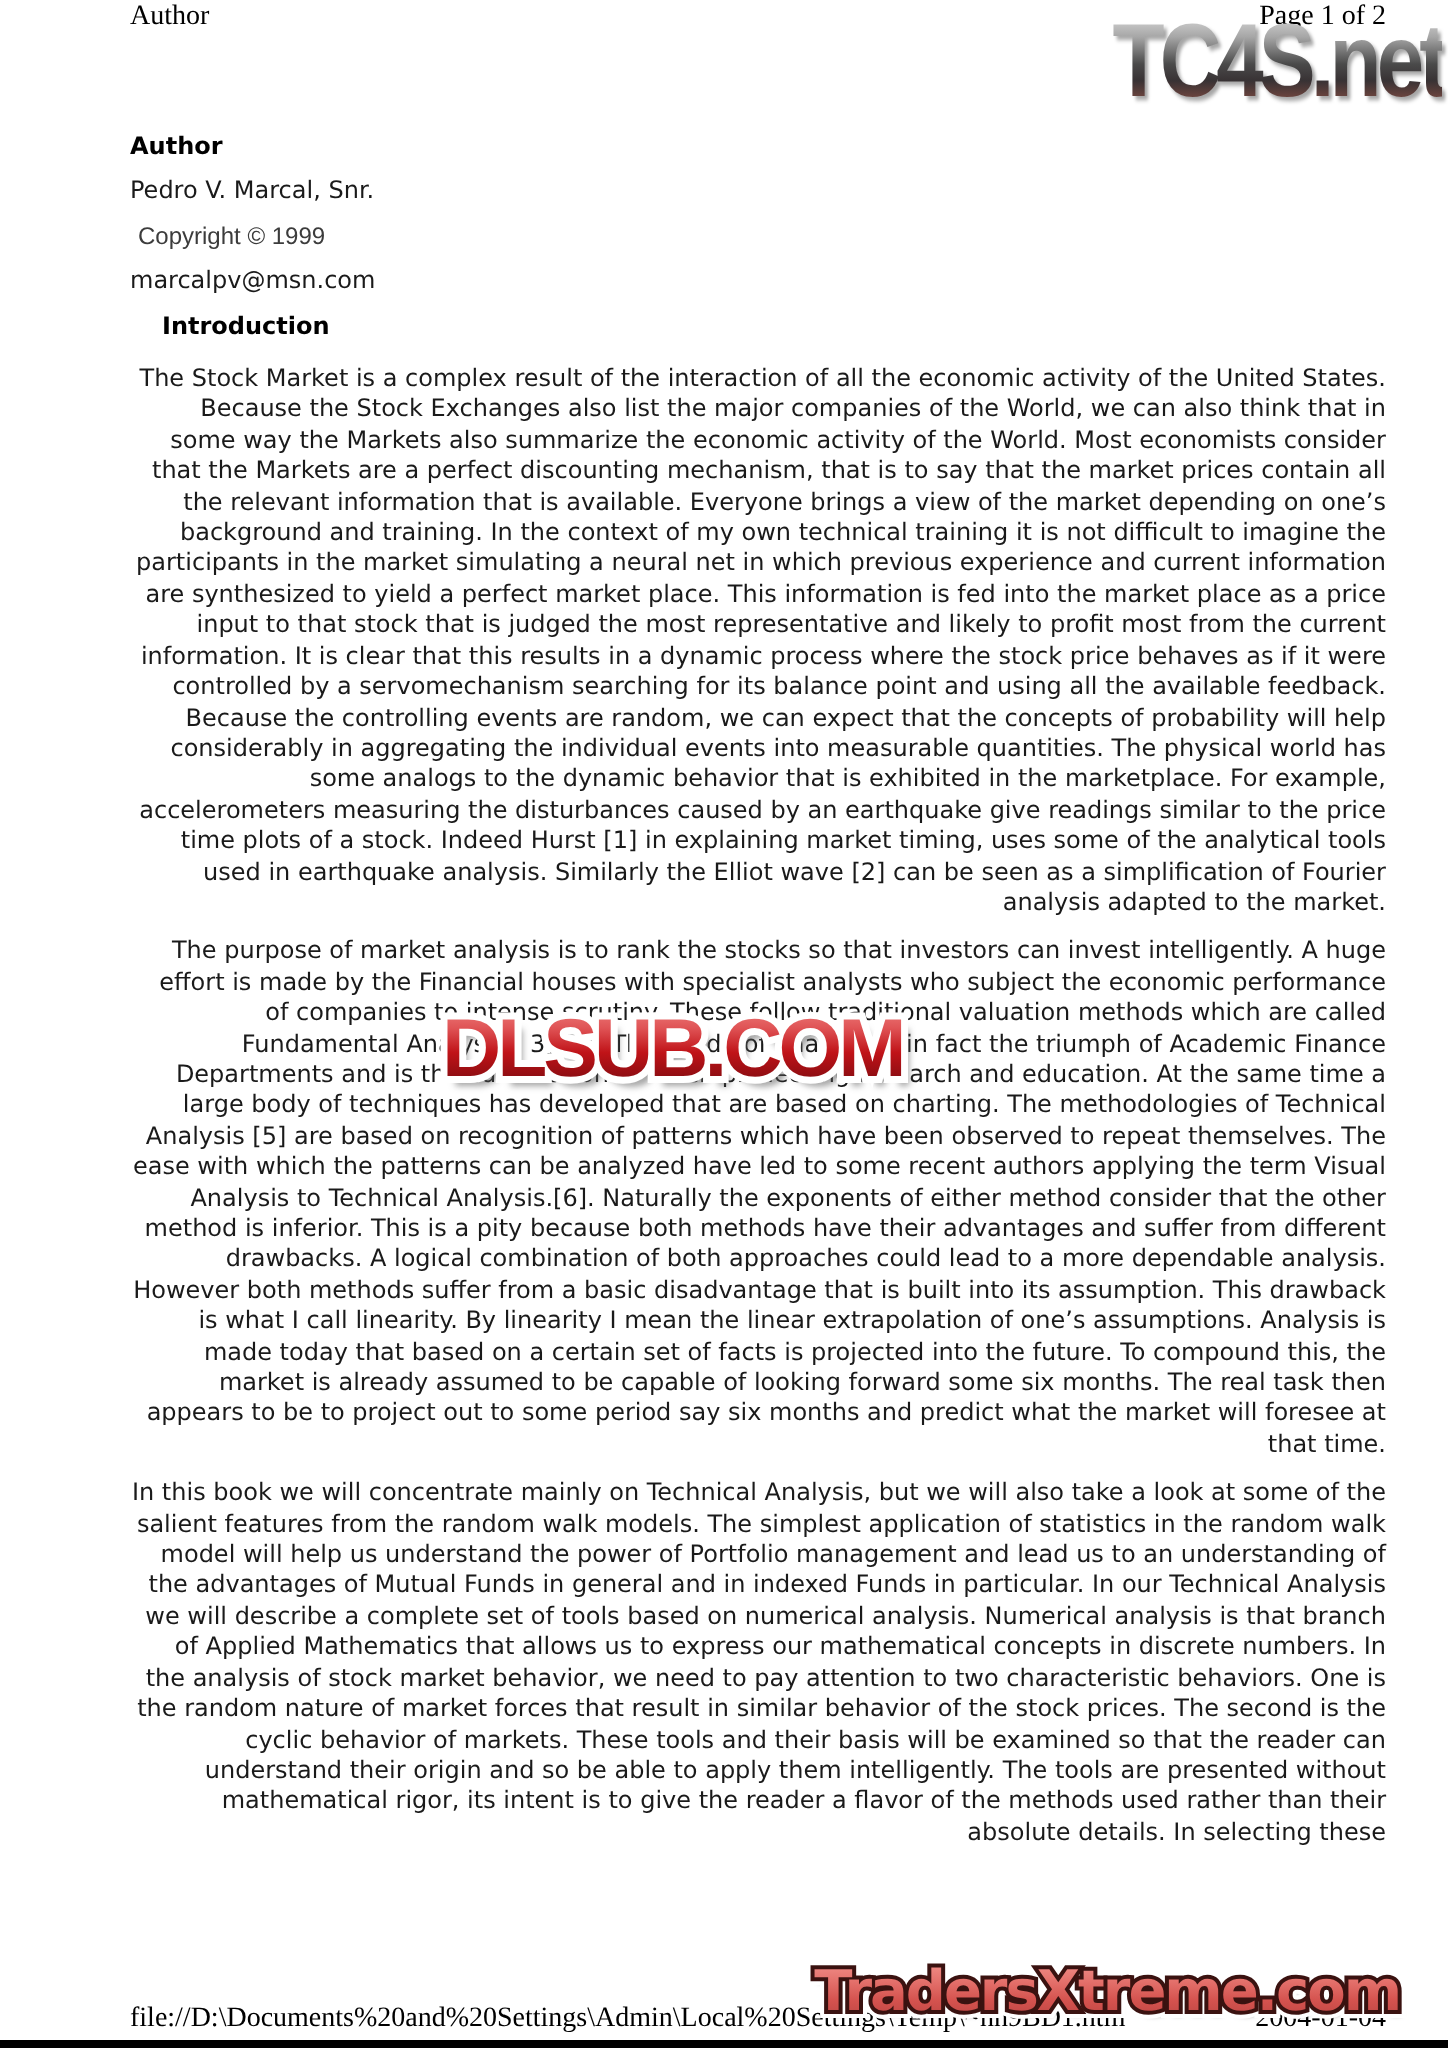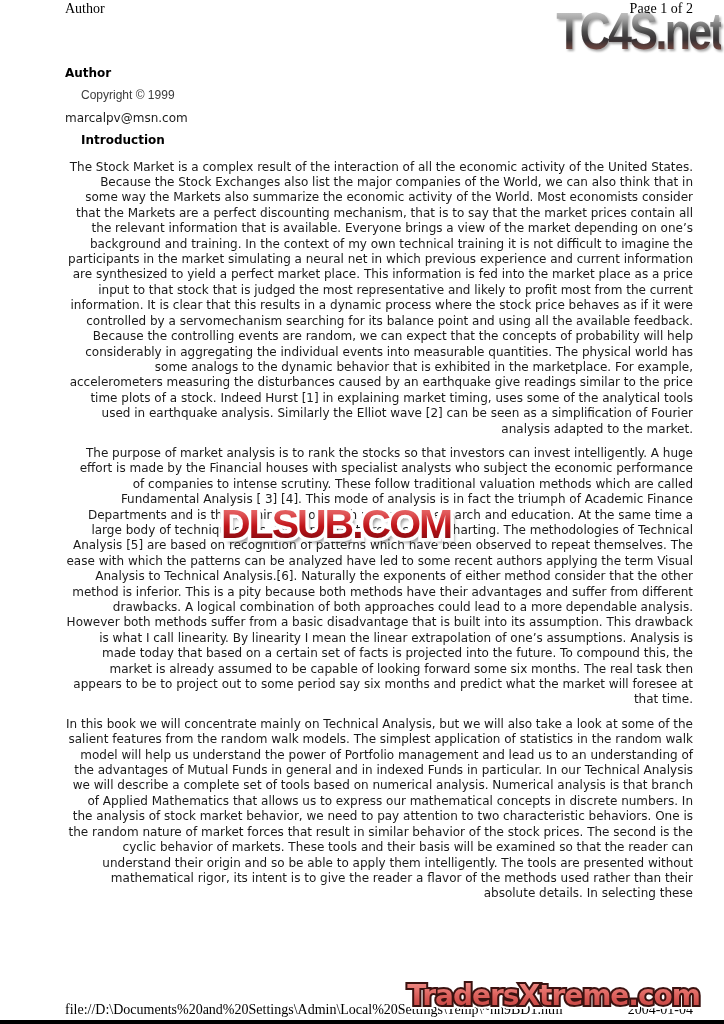--- a/index.html
+++ b/index.html
@@ -40,21 +40,21 @@
   }
 
   
   .content {
     position: absolute; left: 65px; top: 66px; width: 628px;
     font-size: 12px; line-height: 15.4px; color: #1a1a1a; z-index: 1;
   }
   .content p.meta { margin: 0 0 7px 0; }
   .content p.meta-bold { margin: 0 0 7px 0; font-weight: bold; color: #000; }
   .content p.copyright {
-    margin: 0 0 7px 16px;
+    margin: 0 0 7px 4px;
     font-family: "Liberation Sans", sans-serif;
     font-size: 12px; color: #3c3c3c;
   }
   .content p.gap-before { margin-top: 11px; }
   .content p.section-heading { margin: 0 0 11px 16px; font-weight: bold; color: #000; }
   .content p.body { margin: 0 0 9px 0; text-align: right; }
 
   
   .wm-tc4s {
     position: absolute; top: 5px; right: 3px; z-index: 2;
@@ -109,20 +109,21 @@
 
 <div class="page">
 
   <div class="running-header-left">Author</div>
   <div class="running-header-right">Page 1 of 2</div>
 
   <div class="wm-tc4s">TC4S.net</div>
 
   <div class="content">
     <p class="meta-bold">Author</p>
+    <p class="meta">Pedro V. Marcal, Snr.</p>
     <p class="copyright">Copyright © 1999</p>
     <p class="meta">marcalpv@msn.com</p>
     <p class="section-heading">Introduction</p>
     <p class="body">The Stock Market is a complex result of the interaction of all the economic activity of the United States. Because the Stock Exchanges also list the major companies of the World, we can also think that in some way the Markets also summarize the economic activity of the World. Most economists consider that the Markets are a perfect discounting mechanism, that is to say that the market prices contain all the relevant information that is available. Everyone brings a view of the market depending on one’s background and training. In the context of my own technical training it is not difficult to imagine the participants in the market simulating a neural net in which previous experience and current information are synthesized to yield a perfect market place. This information is fed into the market place as a price input to that stock that is judged the most representative and likely to profit most from the current information. It is clear that this results in a dynamic process where the stock price behaves as if it were controlled by a servomechanism searching for its balance point and using all the available feedback. Because the controlling events are random, we can expect that the concepts of probability will help considerably in aggregating the individual events into measurable quantities. The physical world has some analogs to the dynamic behavior that is exhibited in the marketplace. For example, accelerometers measuring the disturbances caused by an earthquake give readings similar to the price time plots of a stock. Indeed Hurst [1] in explaining market timing, uses some of the analytical tools used in earthquake analysis. Similarly the Elliot wave [2] can be seen as a simplification of Fourier analysis adapted to the market.</p>
     <p class="body">The purpose of market analysis is to rank the stocks so that investors can invest intelligently. A huge effort is made by the Financial houses with specialist analysts who subject the economic performance of companies to intense scrutiny. These follow traditional valuation methods which are called Fundamental Analysis [ 3] [4]. This mode of analysis is in fact the triumph of Academic Finance Departments and is the culmination of much pioneering research and education. At the same time a large body of techniques has developed that are based on charting. The methodologies of Technical Analysis [5] are based on recognition of patterns which have been observed to repeat themselves. The ease with which the patterns can be analyzed have led to some recent authors applying the term Visual Analysis to Technical Analysis.[6]. Naturally the exponents of either method consider that the other method is inferior. This is a pity because both methods have their advantages and suffer from different drawbacks. A logical combination of both approaches could lead to a more dependable analysis. However both methods suffer from a basic disadvantage that is built into its assumption. This drawback is what I call linearity. By linearity I mean the linear extrapolation of one’s assumptions. Analysis is made today that based on a certain set of facts is projected into the future. To compound this, the market is already assumed to be capable of looking forward some six months. The real task then appears to be to project out to some period say six months and predict what the market will foresee at that time.</p>
     <p class="body">In this book we will concentrate mainly on Technical Analysis, but we will also take a look at some of the salient features from the random walk models. The simplest application of statistics in the random walk model will help us understand the power of Portfolio management and lead us to an understanding of the advantages of Mutual Funds in general and in indexed Funds in particular. In our Technical Analysis we will describe a complete set of tools based on numerical analysis. Numerical analysis is that branch of Applied Mathematics that allows us to express our mathematical concepts in discrete numbers. In the analysis of stock market behavior, we need to pay attention to two characteristic behaviors. One is the random nature of market forces that result in similar behavior of the stock prices. The second is the cyclic behavior of markets. These tools and their basis will be examined so that the reader can understand their origin and so be able to apply them intelligently. The tools are presented without mathematical rigor, its intent is to give the reader a flavor of the methods used rather than their absolute details. In selecting these</p>
   </div>
 
   <div class="wm wm-dlsub">
     <span class="layer halo">DLSUB.COM</span>

